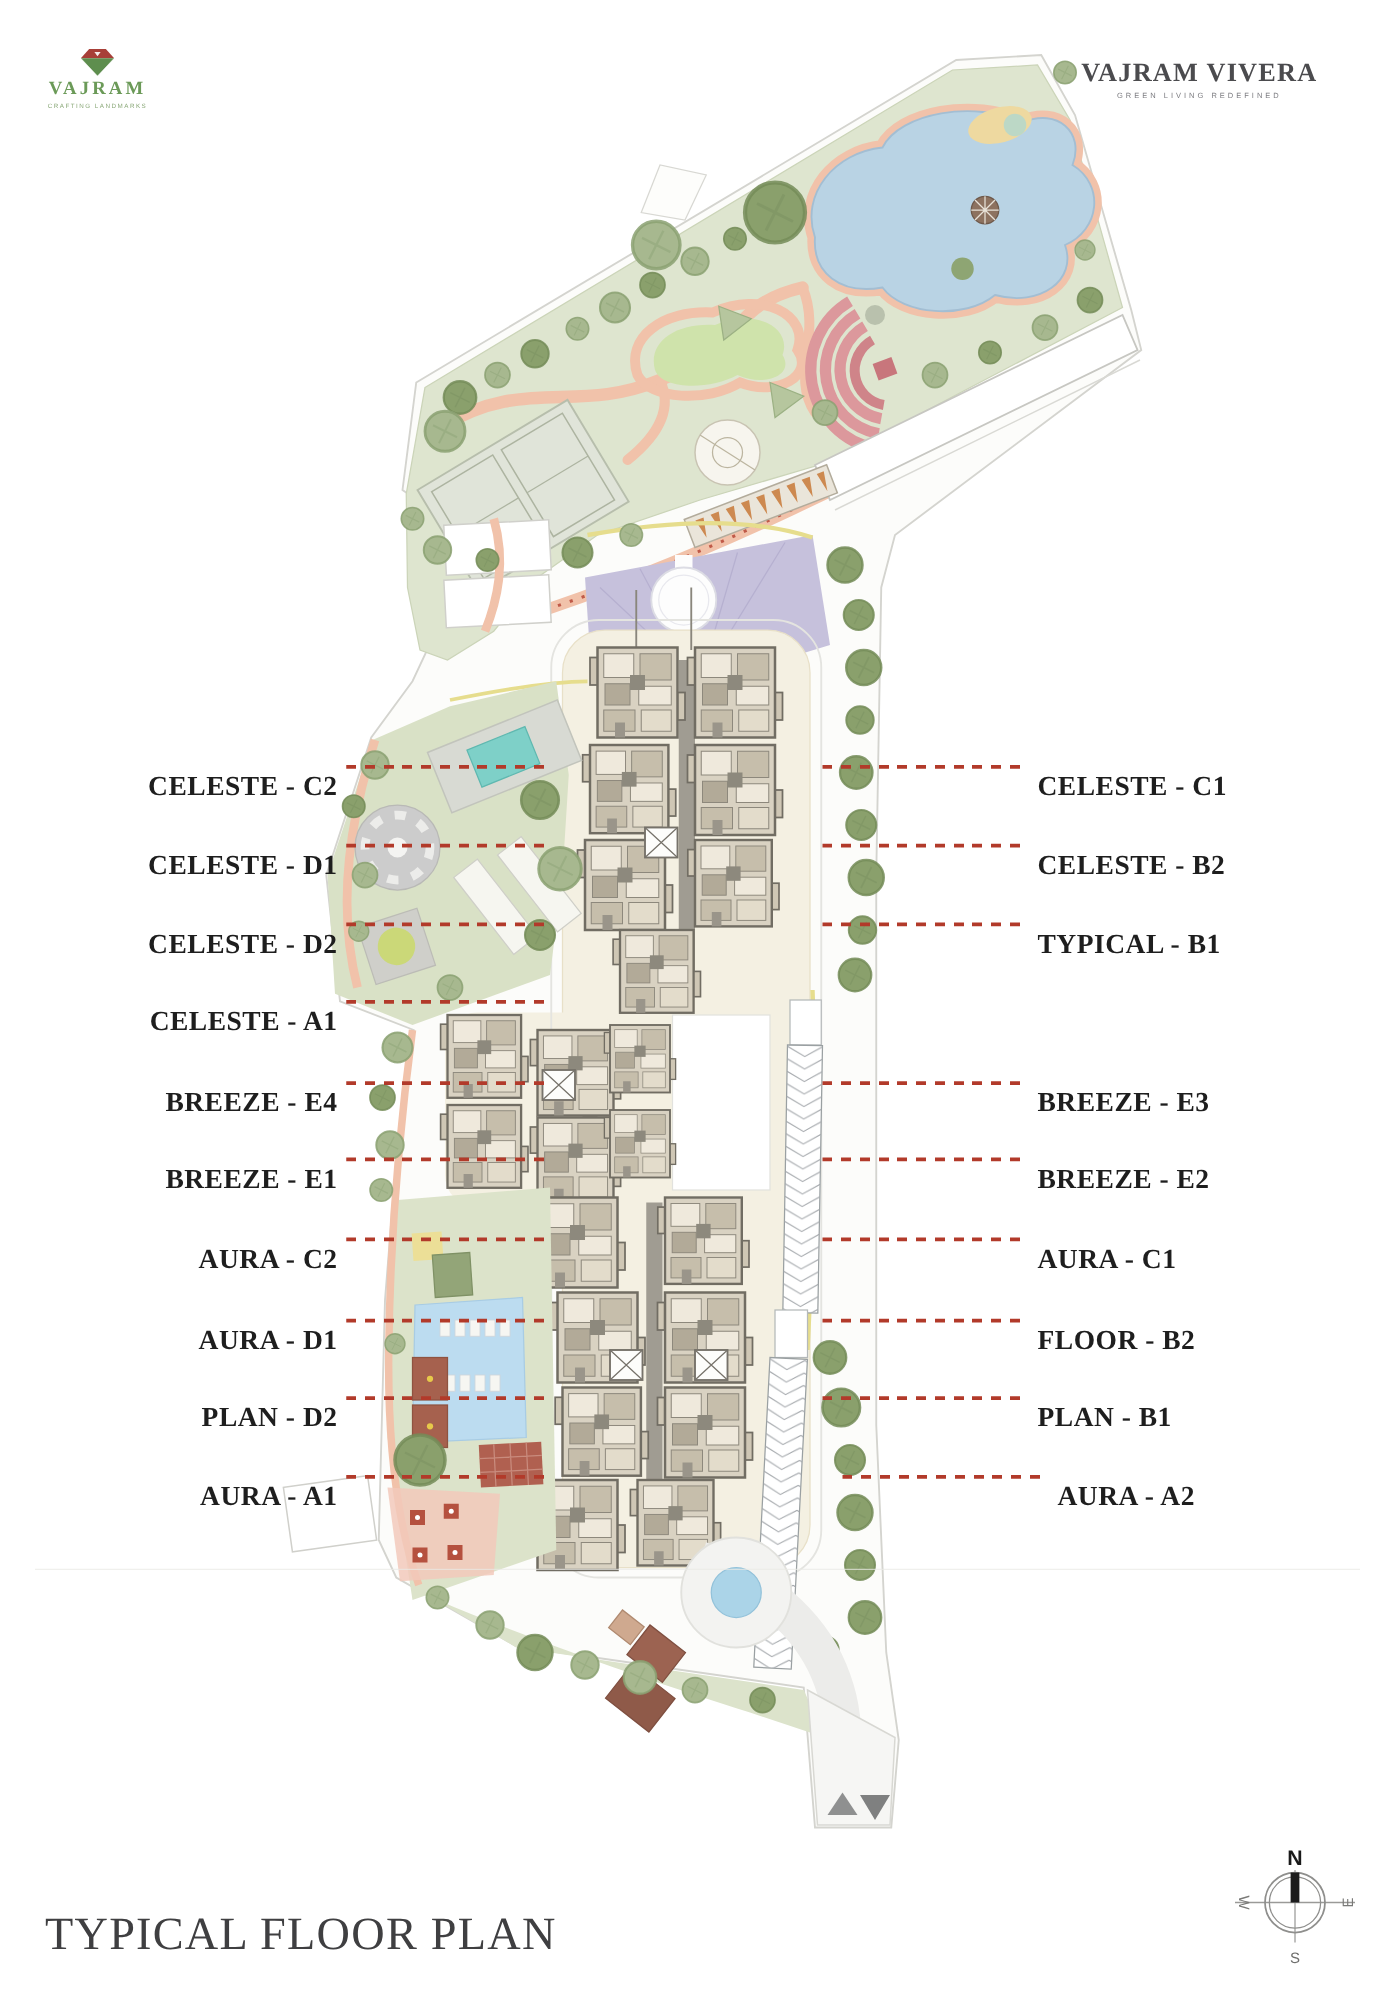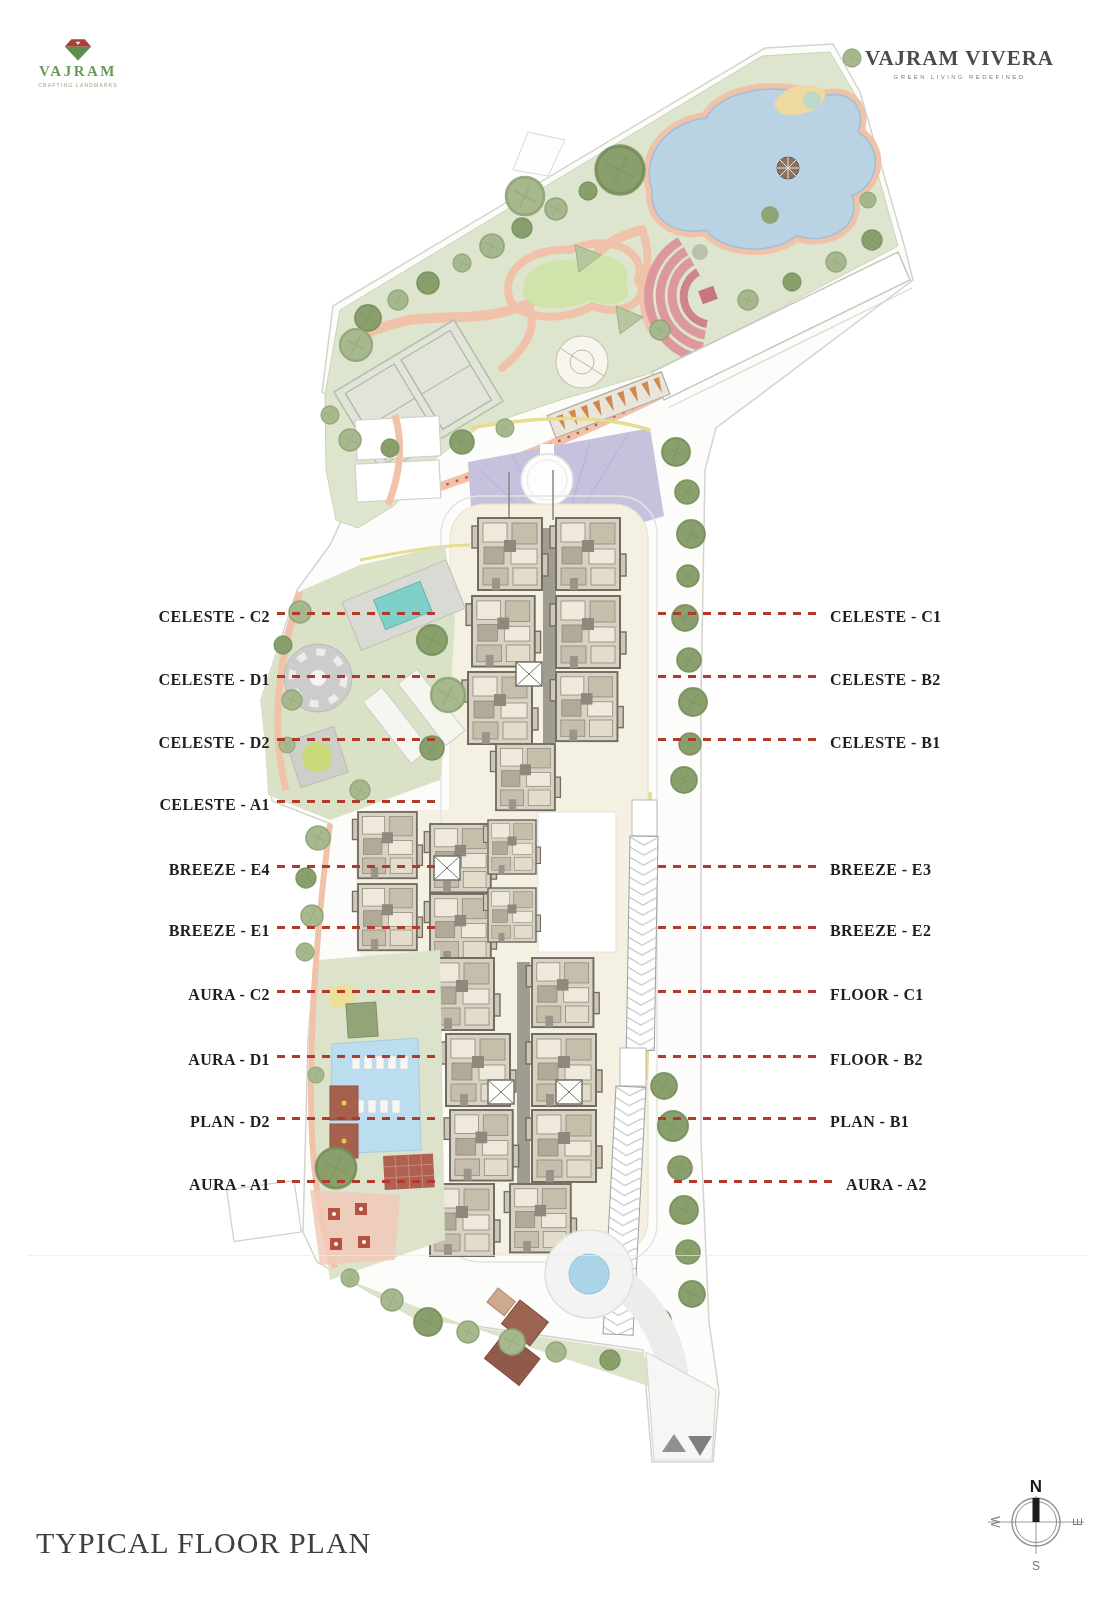--- a/index.html
+++ b/index.html
@@ -14,32 +14,32 @@
   .logo-mark{margin:0 auto;}
   .logo-name{font-weight:bold;font-size:15px;letter-spacing:2.5px;color:#6b9a58;margin-top:1px;}
   .logo-tag{font-size:5px;letter-spacing:1.2px;color:#8aa878;margin-top:2px;font-family:"Liberation Sans",sans-serif;}
   .wordmark{position:absolute;right:62px;top:46px;text-align:center;}
   .wordmark-title{font-weight:bold;font-size:21px;letter-spacing:1px;color:#4b4b4e;}
   .wordmark-tag{font-size:6px;letter-spacing:2.4px;color:#7c7c80;margin-top:3px;font-family:"Liberation Sans",sans-serif;}
 
   
   #labels-layer{position:absolute;left:0;top:0;width:1116px;height:1600px;}
   .label-row{position:absolute;left:0;right:0;height:22px;}
-  .unit-label{position:absolute;top:4px;line-height:22px;font-weight:bold;font-size:16px;
+  .unit-label{position:absolute;top:16px;line-height:22px;font-weight:bold;font-size:22px;
               letter-spacing:.4px;color:var(--label,#1e1e1e);white-space:nowrap;}
   .label-row.left  .unit-label{right:846px;}
   .label-row.right .unit-label{left:830px;}
   .leader{position:absolute;top:10px;height:3px;
           background:repeating-linear-gradient(90deg,var(--leader,#b23a2a) 0 8px,transparent 8px 15px);}
   .label-row.left  .leader{left:277px;width:161px;}
   .label-row.right .leader{left:658px;width:160px;}
 
   
   .footer-title{position:absolute;left:36px;top:1526px;margin:0;font-weight:400;
-                font-size:30px;letter-spacing:1px;color:#3f3f41;}
+                font-size:37px;letter-spacing:1px;color:#3f3f41;}
   .compass{position:absolute;left:980px;top:1466px;}
   .crease{position:absolute;left:28px;top:1255px;width:1060px;height:1px;background:#e9e9e5;opacity:.7;}
 </style>
 </head>
 <body>
 
 <div class="page">
 
   <svg id="siteplan" width="1116" height="1600" viewBox="0 0 1116 1600">
     <defs>
@@ -422,33 +422,33 @@
       </div>
       <div class="label-row right" style="top: 602px;">
         <span class="unit-label">CELESTE - C1</span>
         <span class="leader"></span>
       </div>
       <div class="label-row right" style="top: 665px;">
         <span class="unit-label">CELESTE - B2</span>
         <span class="leader"></span>
       </div>
       <div class="label-row right" style="top: 728px;">
-        <span class="unit-label">CELESTE - B1</span>
+        <span class="unit-label">TYPICAL - B1</span>
         <span class="leader"></span>
       </div>
       <div class="label-row right" style="top: 855px; padding-left: 20px;">
         <span class="unit-label">BREEZE - E3</span>
         <span class="leader"></span>
       </div>
       <div class="label-row right" style="top: 916px;">
         <span class="unit-label">BREEZE - E2</span>
         <span class="leader"></span>
       </div>
       <div class="label-row right" style="top: 980px;">
-        <span class="unit-label">FLOOR - C1</span>
+        <span class="unit-label">AURA - C1</span>
         <span class="leader"></span>
       </div>
       <div class="label-row right" style="top: 1045px;">
         <span class="unit-label">FLOOR - B2</span>
         <span class="leader"></span>
       </div>
       <div class="label-row right" style="top: 1107px;">
         <span class="unit-label">PLAN - B1</span>
         <span class="leader"></span>
       </div>

